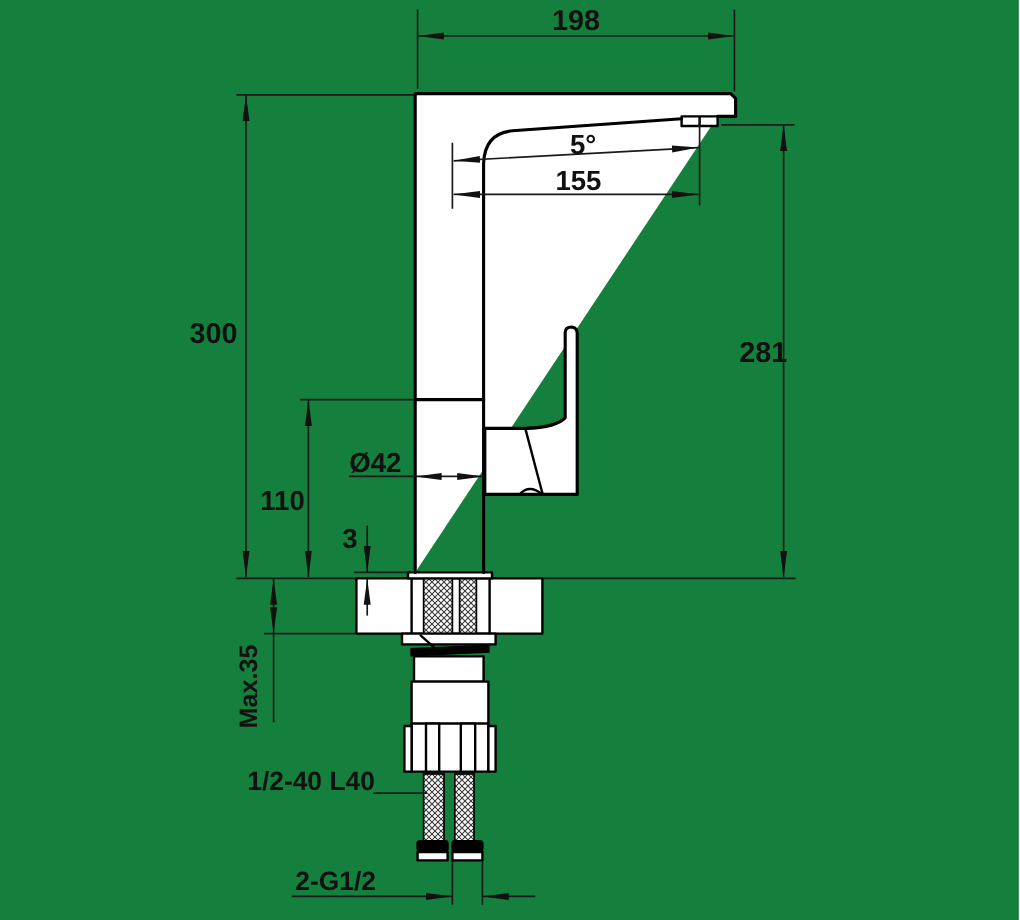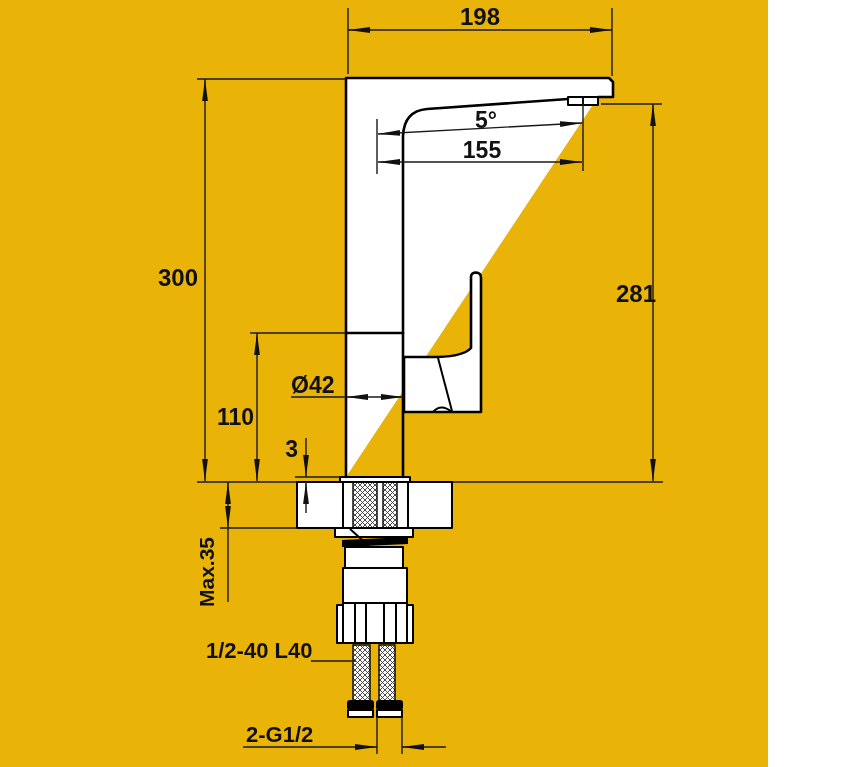--- a/index.html
+++ b/index.html
@@ -2,23 +2,23 @@
 <html><head>
 <meta charset="utf-8">
 <style>
   html, body {
     margin: 0;
     padding: 0;
     background: #ffffff;
   }
   .canvas {
     position: relative;
-    width: 768px;
+    width: 849px;
     height: 767px;
-    background: #eab308;
+    background: #15803d;
     overflow: hidden;
   }
   svg text {
     font-family: "Liberation Sans", "DejaVu Sans", sans-serif;
     font-weight: bold;
     fill: #111111;
   }
   .fs24 { font-size: 24px; }
   .fs23 { font-size: 23px; }
   .fs22 { font-size: 22px; }

